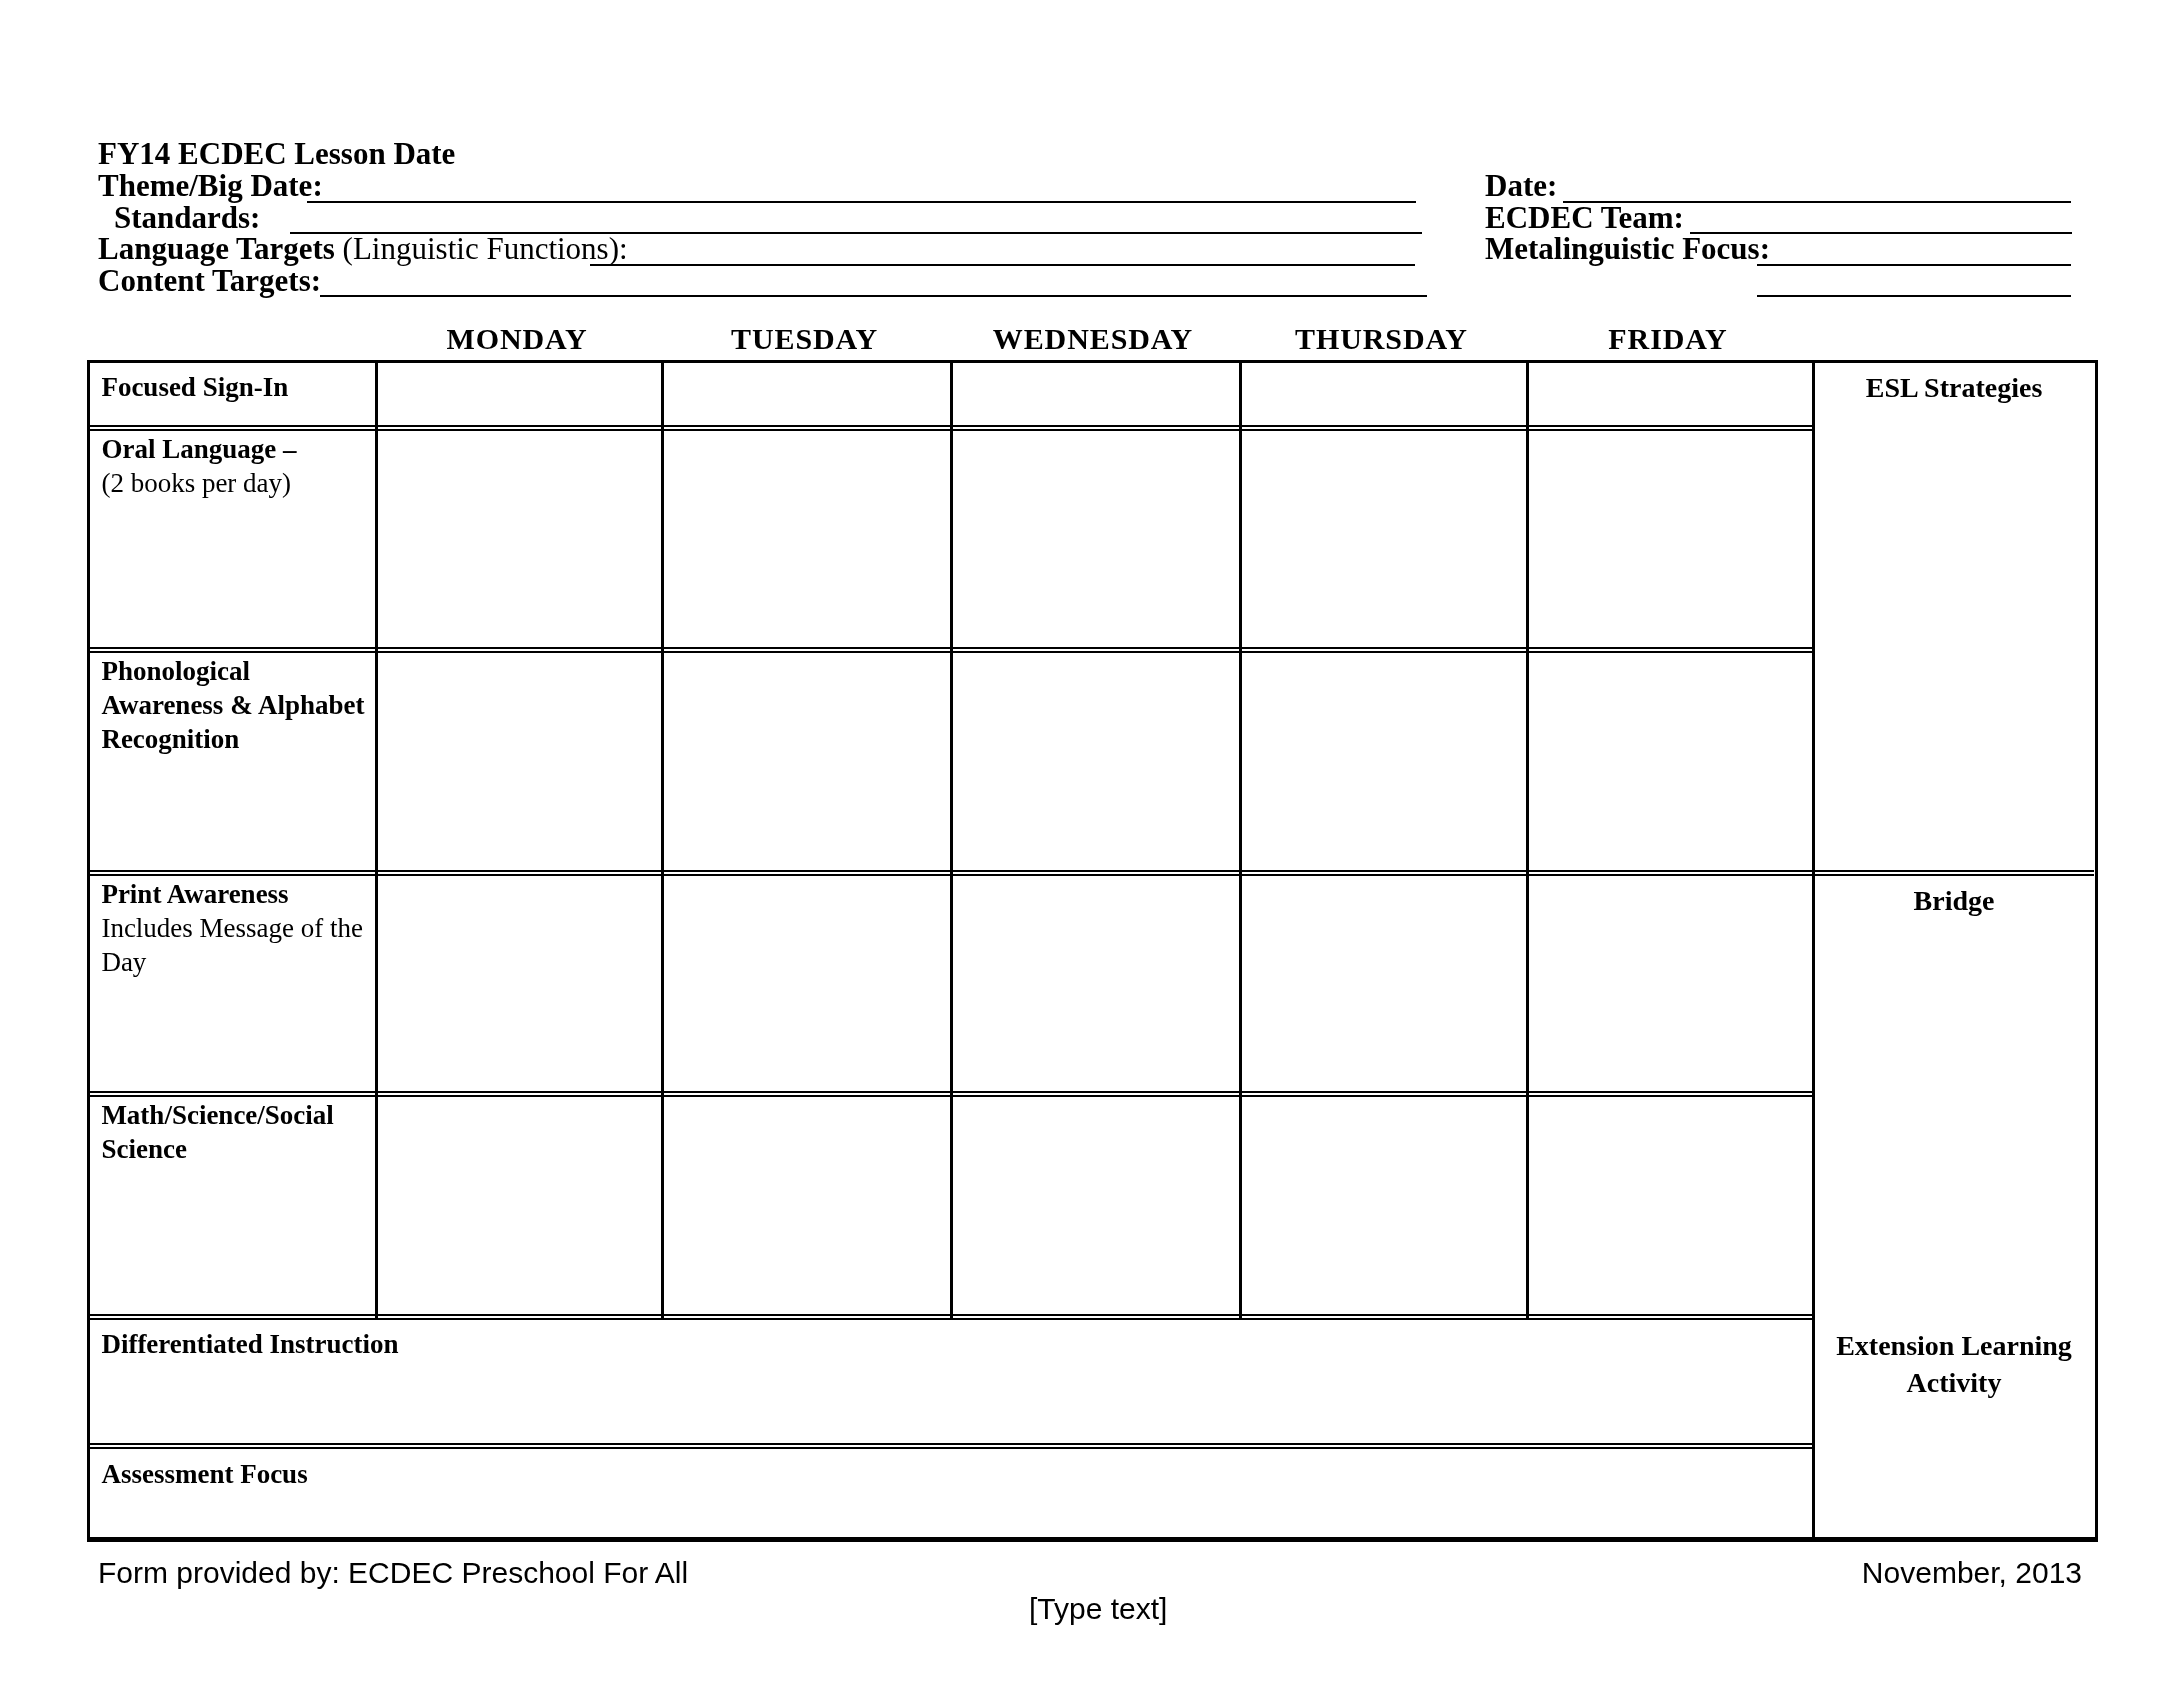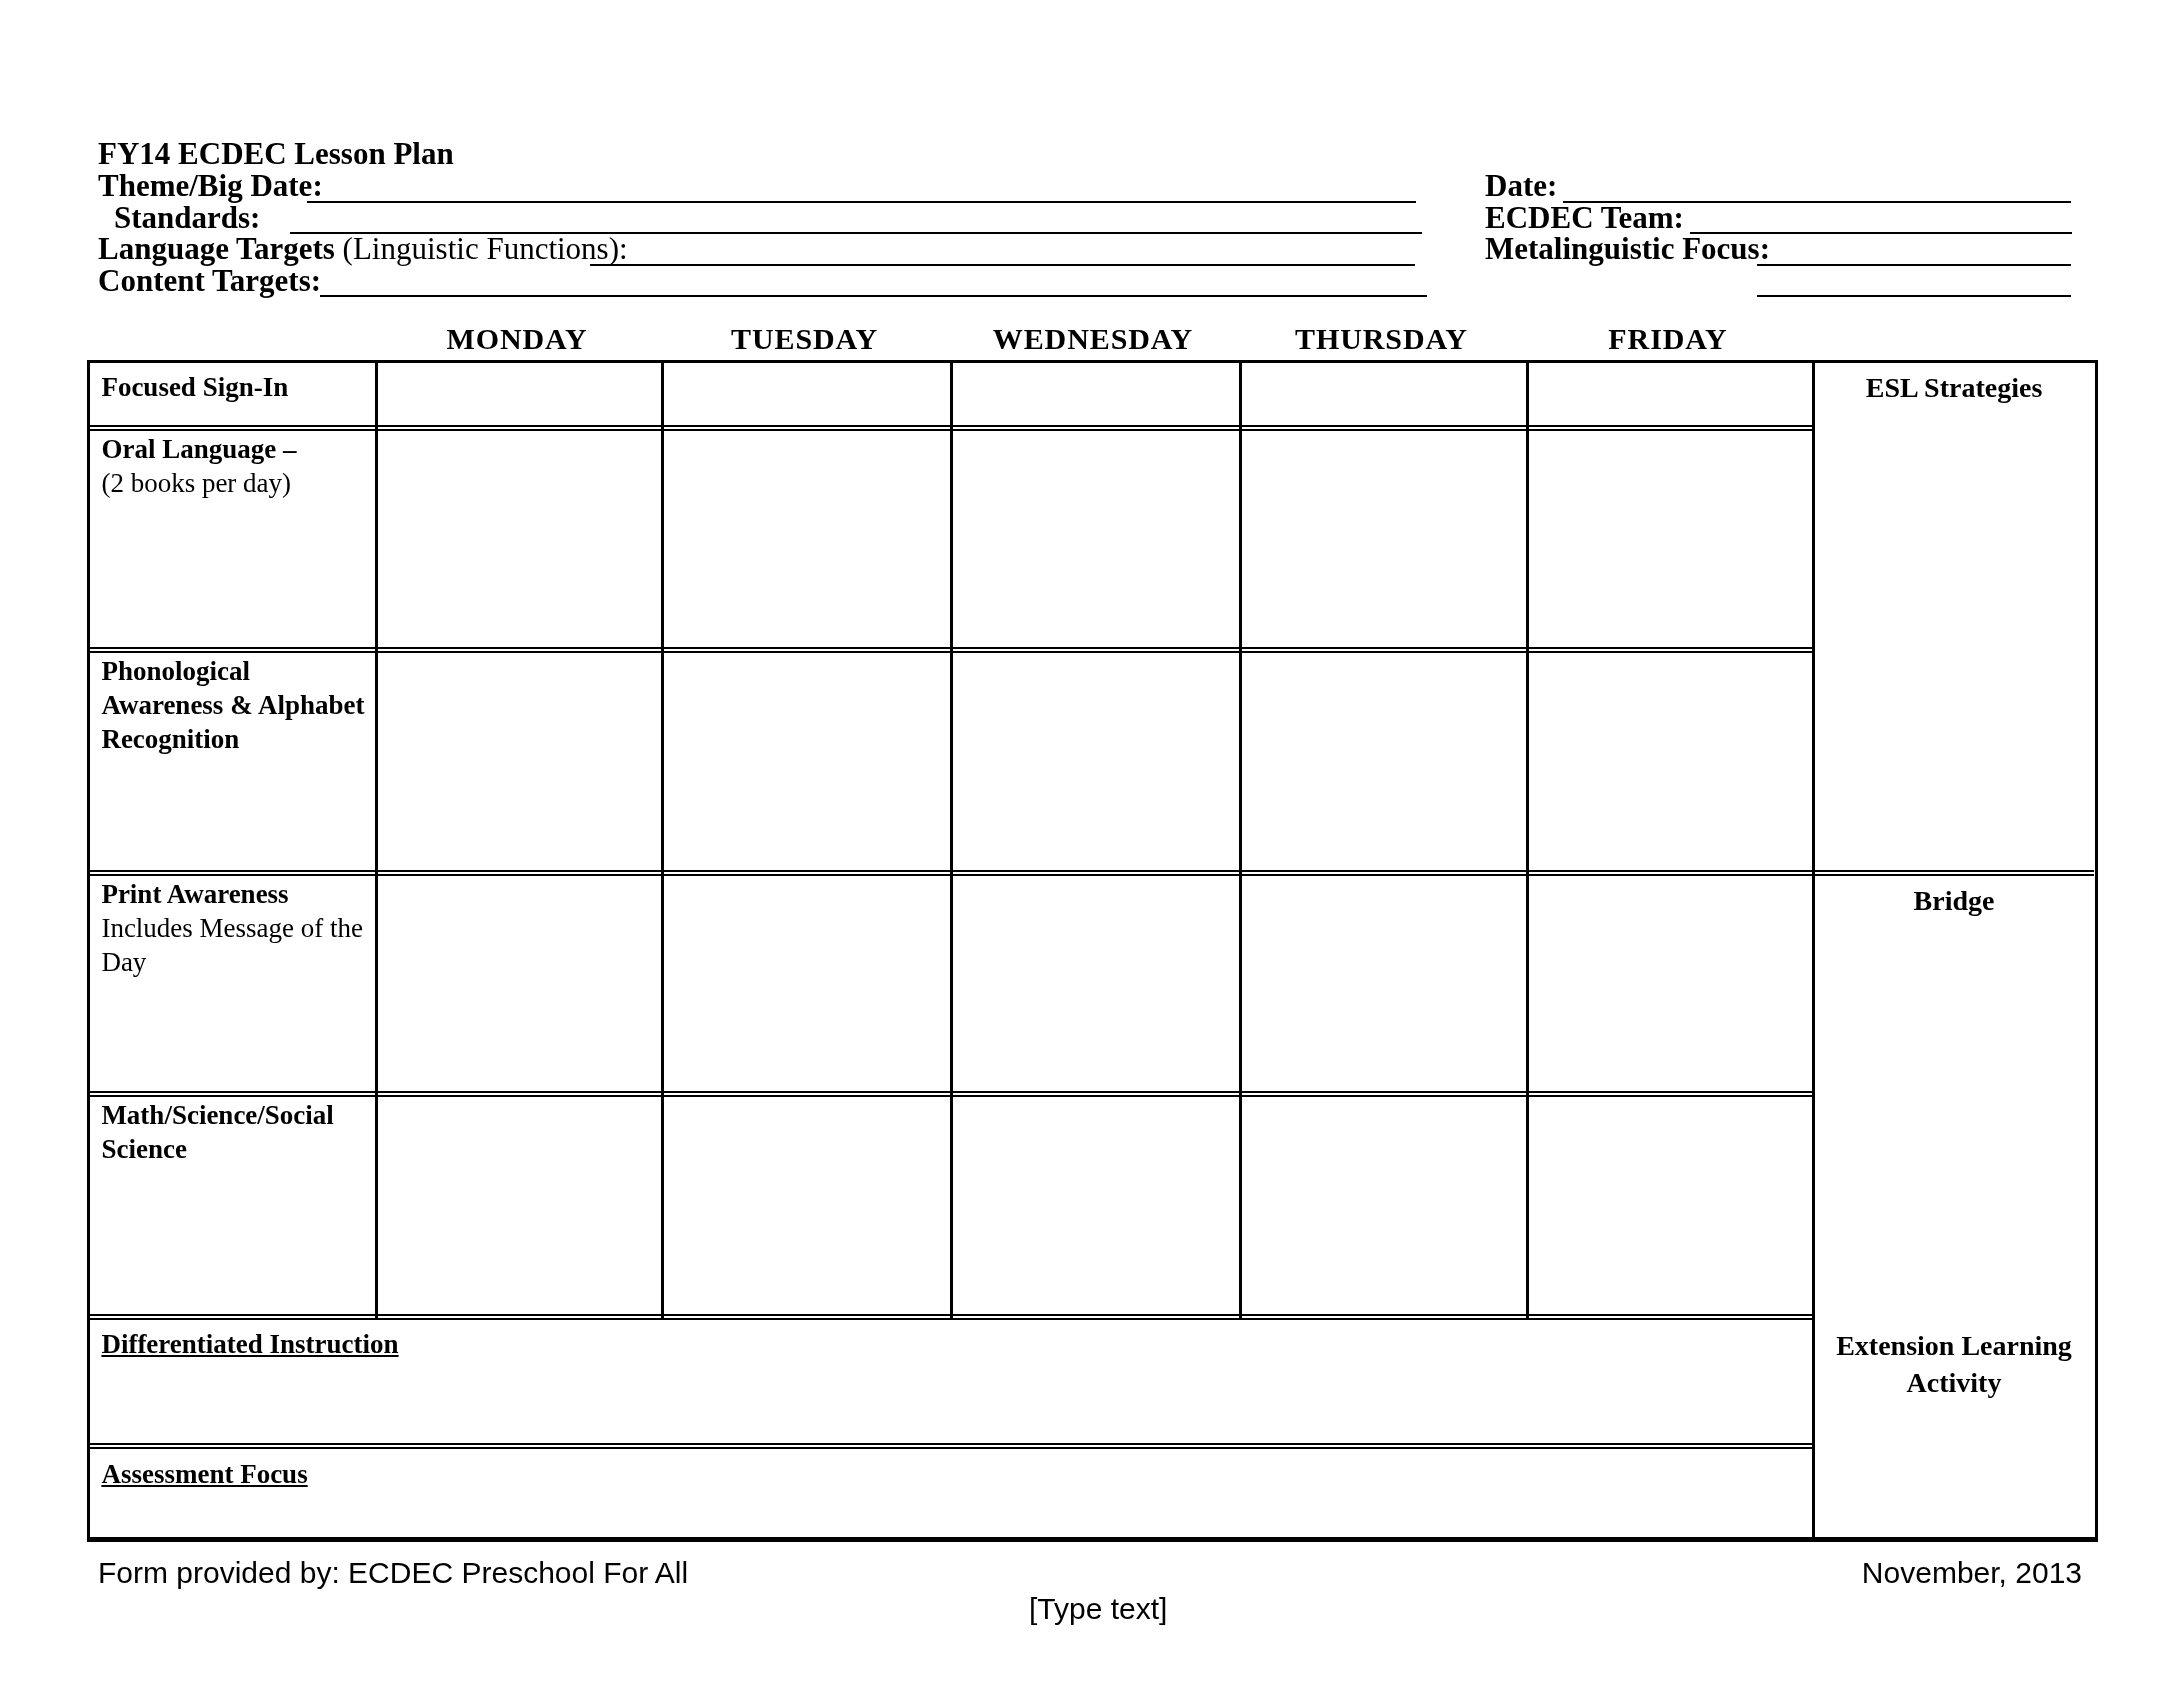--- a/index.html
+++ b/index.html
@@ -17,37 +17,37 @@
        border:3.5px solid #000;border-bottom-width:5.2px;}
   .vl{position:absolute;top:0;width:2.6px;height:955px;background:#000;}
   .vlr{position:absolute;top:0;left:1722px;width:2.6px;height:100%;background:#000;}
   .hl{position:absolute;left:0;width:1722px;height:0;border-top:6.1px double #000;}
   .hl.full{width:2004px;}
   .rowlab{position:absolute;left:0;width:285px;box-sizing:border-box;
           padding:7px 3.5px 0 11.4px;font-size:27px;line-height:34px;}
   .rowlab .ttl{font-weight:bold;margin-top:8px;}
   .rowlab .sub{font-weight:normal;}
   .fullrow{position:absolute;left:0;width:1722px;box-sizing:border-box;
-           padding:7px 3.5px 0 11.4px;font-size:27px;line-height:34px;font-weight:bold;text-decoration:underline;}
+           padding:7px 3.5px 0 11.4px;font-size:27px;line-height:34px;font-weight:bold;}
   .sidebox{position:absolute;left:1724px;width:280px;box-sizing:border-box;}
   .sidettl{padding-top:7px;text-align:center;font-size:28px;font-weight:bold;line-height:35px;}
   .extttl{position:absolute;top:451px;left:8.7px;right:8.7px;text-align:center;
           font-size:28px;font-weight:bold;line-height:37px;}
   .extttl .inner{display:inline-block;max-width:262px;}
   .cell{position:absolute;box-sizing:border-box;}
   
   .foot{position:absolute;top:1555px;font-size:30px;line-height:35px;
         font-family:"Liberation Sans","DejaVu Sans",sans-serif;white-space:nowrap;}
 </style>
 </head>
 <body>
 
 <div class="page">
 
-  <div class="hdr" style="left:98px;top:138px;">FY14 ECDEC Lesson Plan</div>
+  <div class="hdr" style="left:98px;top:138px;">FY14 ECDEC Lesson Date</div>
 
   <div class="hdr" style="left:98px;top:170px;">Theme/Big Date:</div>
   <div class="fill" style="left:307px;width:1109px;top:201px;"></div>
 
   <div class="hdr" style="left:114px;top:202px;">Standards:</div>
   <div class="fill" style="left:290px;width:1132px;top:232px;"></div>
 
   <div class="hdr" style="left:98px;top:233px;"><span>Language Targets</span><span class="reg"> (Linguistic Functions):</span></div>
   <div class="fill" style="left:590px;width:825px;top:264px;"></div>
 

